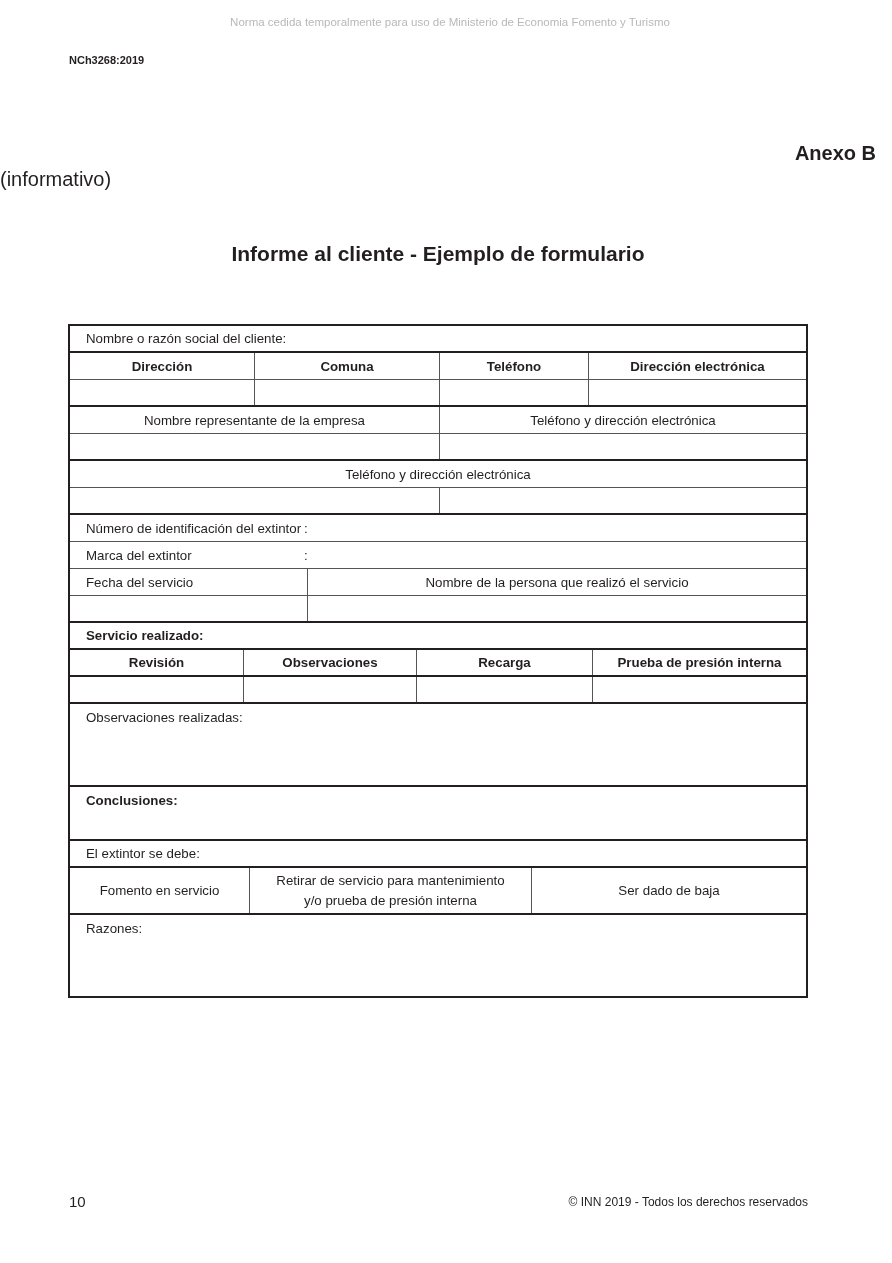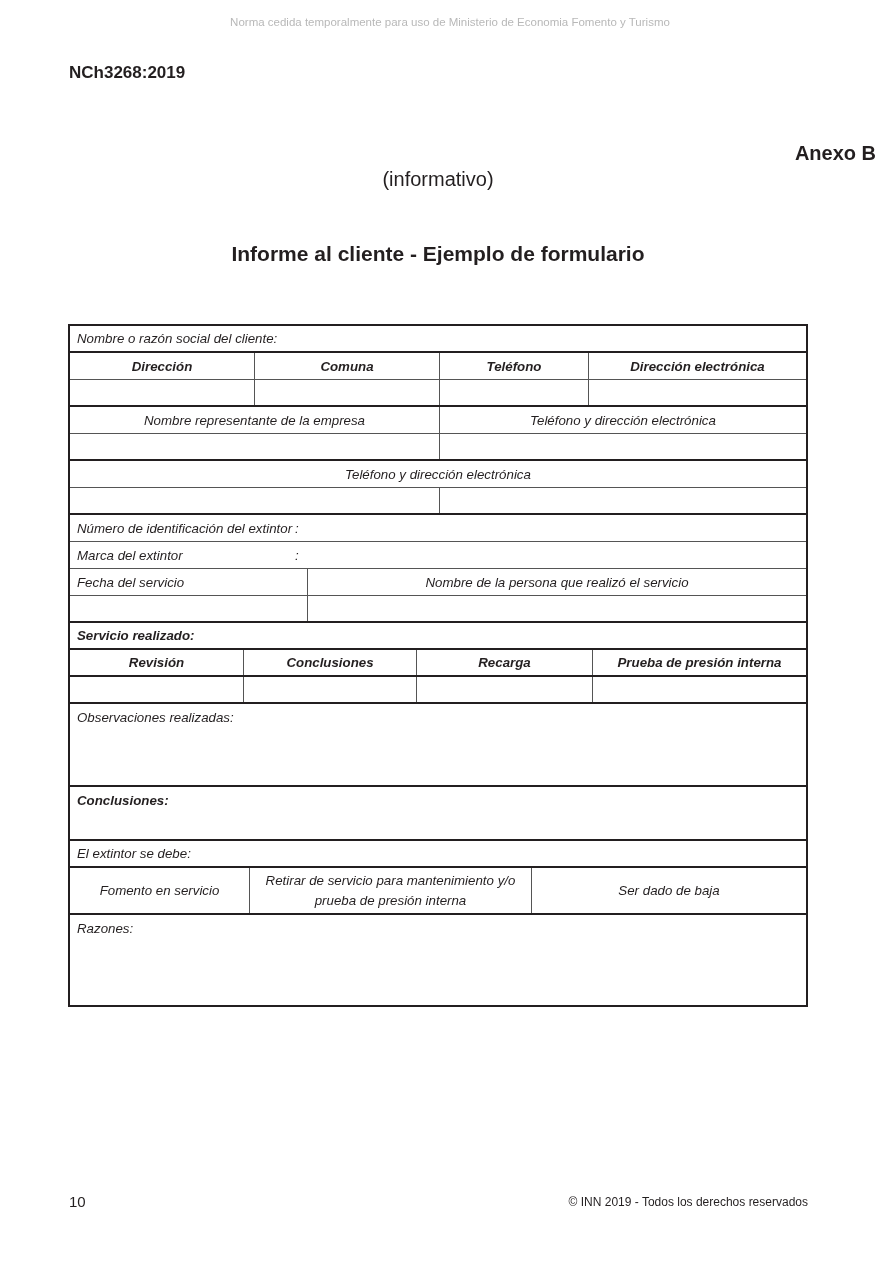--- a/index.html
+++ b/index.html
@@ -1,29 +1,29 @@
 <!DOCTYPE html>
 <html><head>
 <meta charset="utf-8">
 <style>
   html, body { margin: 0; padding: 0; background: #ffffff; }
   body { width: 892px; height: 1263px; position: relative; font-family: "Liberation Sans", sans-serif; color: #231f20; overflow: hidden; }
   .watermark { position: absolute; top: 16px; left: 0; width: 900px; text-align: center; font-size: 11.5px; color: #b8b8b8; }
-  .docid { position: absolute; top: 63px; left: 69px; font-size: 17px; font-weight: bold; color: #231f20; }
+  .docid { position: absolute; top: 54px; left: 69px; font-size: 11px; font-weight: bold; color: #231f20; }
   .annex { position: absolute; top: 142px; left: 0; width: 876px; text-align: right; font-size: 20px; font-weight: bold; }
-  .annex-sub { position: absolute; top: 168px; left: 0; width: 876px; text-align: center; font-size: 20px; }
+  .annex-sub { position: absolute; top: 168px; left: 0; width: 876px; font-size: 20px; }
   .form-title { position: absolute; top: 242px; left: 0; width: 876px; text-align: center; font-size: 21px; font-weight: bold; }
   .footer-page { position: absolute; top: 1193px; left: 69px; font-size: 15px; }
   .footer-copy { position: absolute; top: 1195px; left: 440px; width: 368px; text-align: right; font-size: 12px; }
 
   .form { position: absolute; left: 68px; top: 324px; width: 740px; box-sizing: border-box; border: 2px solid #231f20; }
   .row { display: flex; box-sizing: border-box; border-bottom: 1px solid #555; font-size: 13.3px; }
   .row.thick { border-bottom: 2px solid #231f20; }
   .row:last-child { border-bottom: none; }
-  .cell { box-sizing: border-box; border-right: 1px solid #555; display: flex; align-items: center; padding: 0 7px; overflow: hidden; white-space: nowrap; font-style: italic; }
+  .cell { box-sizing: border-box; border-right: 1px solid #555; display: flex; align-items: center; padding: 0 16px; overflow: hidden; white-space: nowrap; }
   .cell:last-child { border-right: none; }
   .center { justify-content: center; text-align: center; }
   .bold { font-weight: bold; }
   .h27 { height: 27px; }
   .top { align-items: flex-start; padding-top: 6px; }
   .wrap { white-space: normal; line-height: 20px; }
 </style>
 </head>
 <body>
 
@@ -91,21 +91,21 @@
   <div class="row thick h27">
     <div class="cell" style="width:238px"></div>
     <div class="cell" style="flex:1"></div>
   </div>
 
   <div class="row thick h27">
     <div class="cell bold" style="width:100%">Servicio realizado:</div>
   </div>
   <div class="row thick h27">
     <div class="cell center bold" style="width:174px">Revisión</div>
-    <div class="cell center bold" style="width:173px">Conclusiones</div>
+    <div class="cell center bold" style="width:173px">Observaciones</div>
     <div class="cell center bold" style="width:176px">Recarga</div>
     <div class="cell center bold" style="flex:1">Prueba de presión interna</div>
   </div>
   <div class="row thick h27">
     <div class="cell" style="width:174px"></div>
     <div class="cell" style="width:173px"></div>
     <div class="cell" style="width:176px"></div>
     <div class="cell" style="flex:1"></div>
   </div>
 
@@ -123,21 +123,21 @@
 
   <div class="row thick h27">
     <div class="cell" style="width:100%">El extintor se debe:</div>
   </div>
   <div class="row thick" style="height:47px">
     <div class="cell center" style="width:180px">Fomento en servicio</div>
     <div class="cell center wrap" style="width:282px">Retirar de servicio para mantenimiento y/o prueba de presión interna</div>
     <div class="cell center" style="flex:1">Ser dado de baja</div>
   </div>
 
-  <div class="row" style="height:90px">
+  <div class="row" style="height:81px">
     <div class="cell top" style="width:100%">
       <span>Razones:</span>
     </div>
   </div>
 </div>
 
 <div class="footer-page">10</div>
 <div class="footer-copy">© INN 2019 - Todos los derechos reservados</div>
 
 </body></html>

